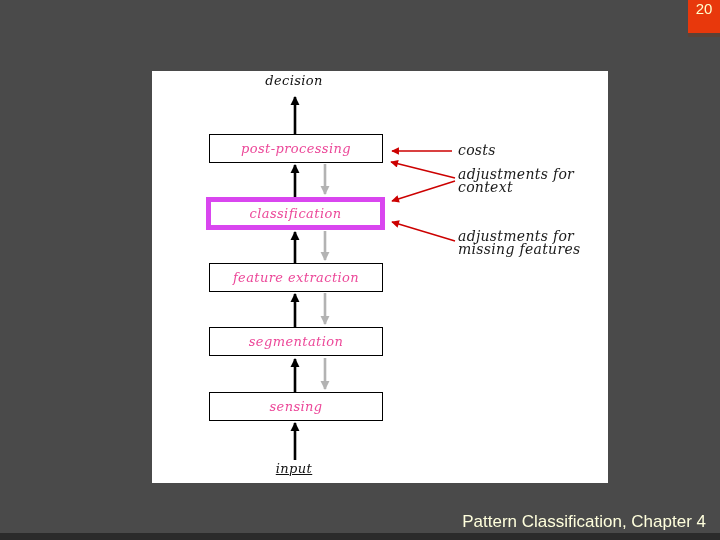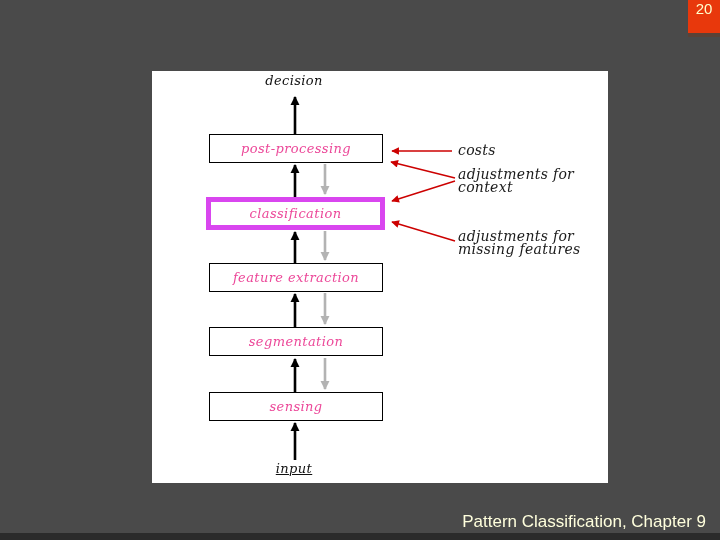--- a/index.html
+++ b/index.html
@@ -141,16 +141,16 @@
     <div class="endpoint-label label-input">input</div>
 
     <div class="annotation ann-costs">costs</div>
     <div class="annotation ann-context">adjustments for
 context</div>
     <div class="annotation ann-missing">adjustments for
 missing features</div>
 
   </div>
 
-  <div class="footer">Pattern Classification, Chapter 9</div>
+  <div class="footer">Pattern Classification, Chapter 4</div>
   <div class="bottom-strip"></div>
 
 </div>
 
 </body></html>

